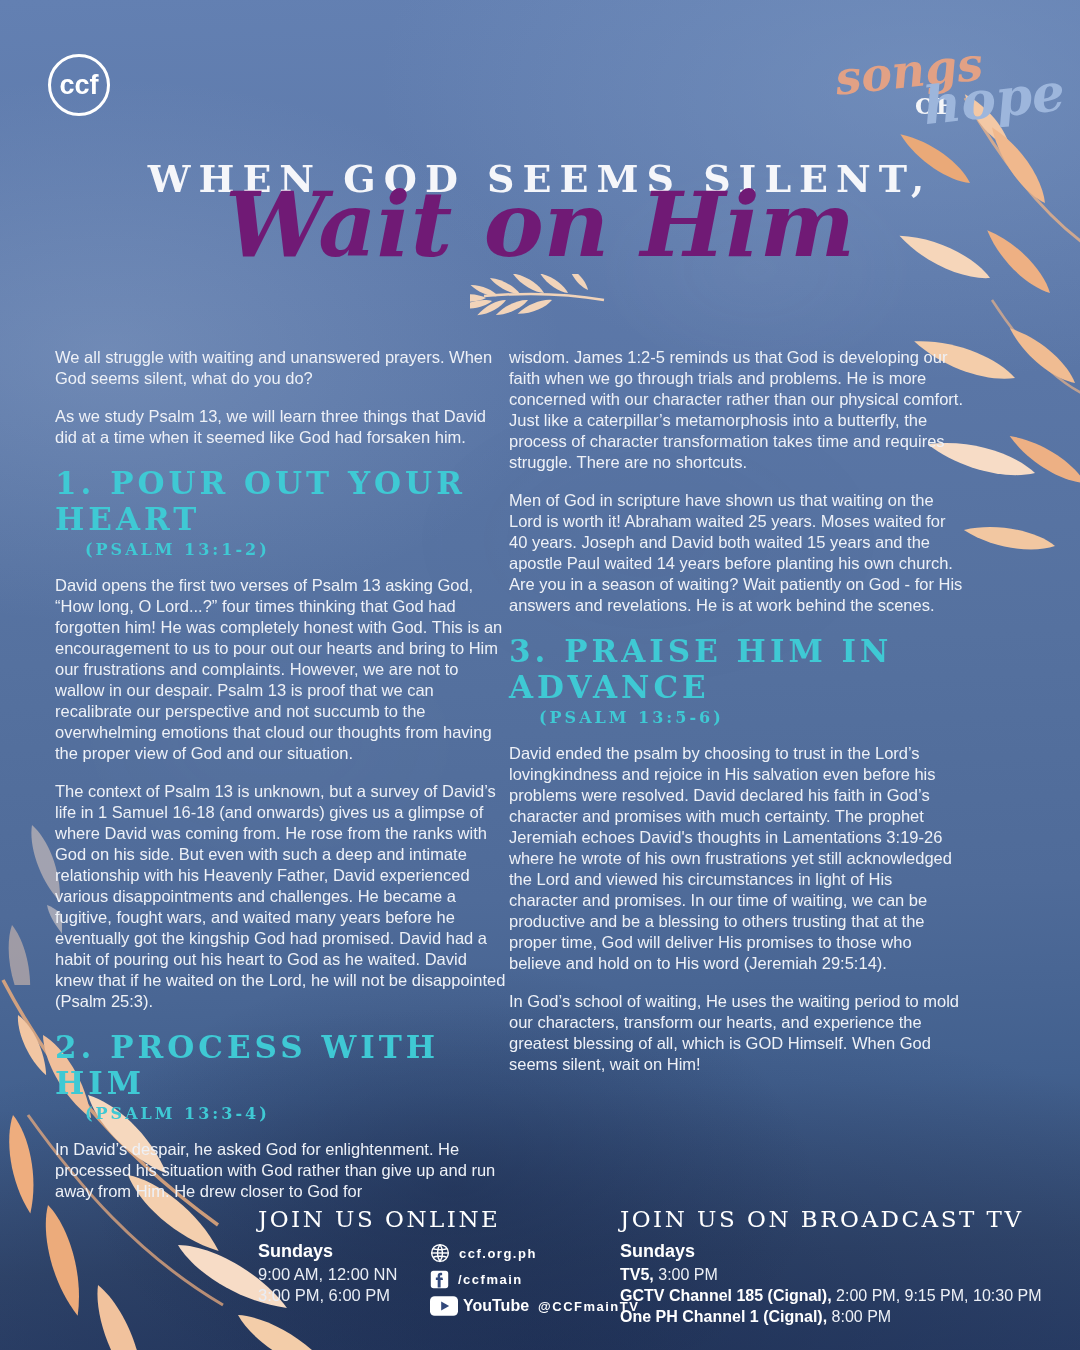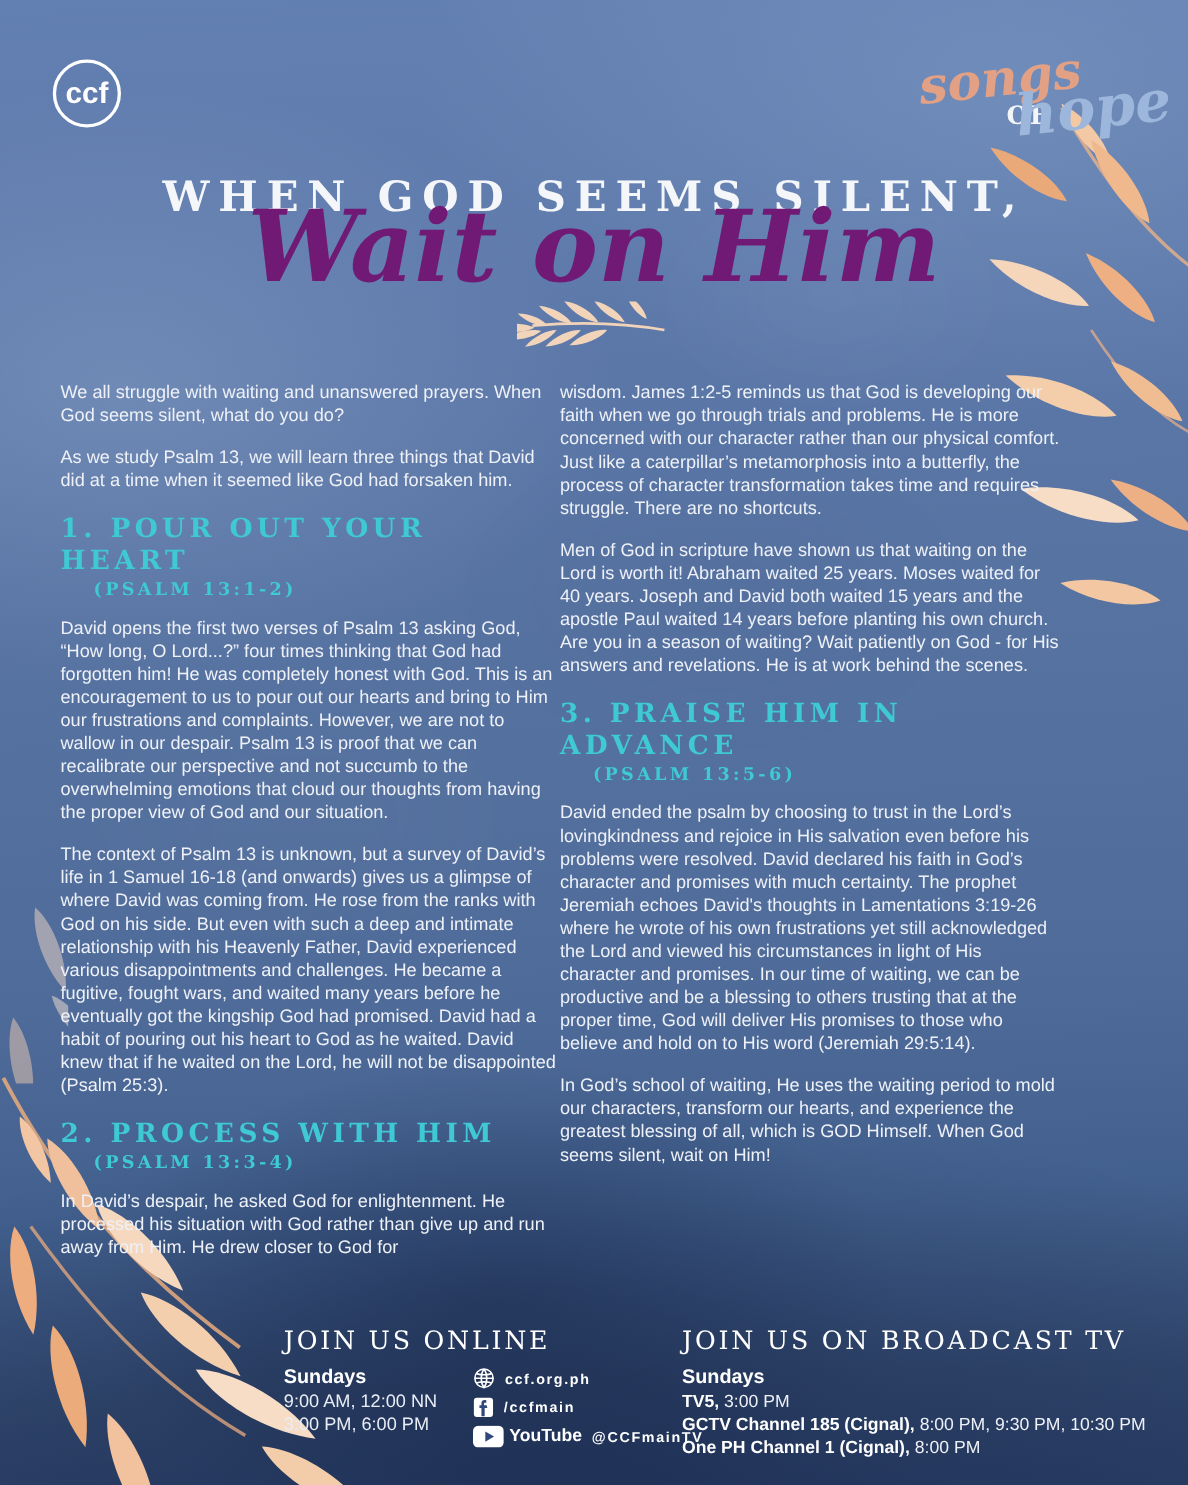--- a/index.html
+++ b/index.html
@@ -35,21 +35,21 @@
   .title-kicker{font-family:"DejaVu Serif", serif;font-weight:bold;color:#f5f6fa;
     font-size:38px;letter-spacing:8px;}
   .title-script{font-family:"DejaVu Serif", serif;font-style:italic;font-weight:bold;
     color:#701a75;font-size:90px;margin-top:-22px;line-height:1;}
   .laurel{position:absolute;top:274px;left:50%;transform:translateX(-50%);}
   
   .content{position:absolute;top:347px;left:55px;width:972px;display:flex;}
   .col{width:454px;}
   .body-text{font-size:16.5px;line-height:21px;color:#eef1f7;margin:0 0 17px 0;}
   .section-heading{font-family:"DejaVu Serif", serif;font-weight:bold;color:#3fc9d4;
-    font-size:24px;letter-spacing:4px;margin:11px 0 3px 0;}
+    font-size:31px;letter-spacing:4px;margin:11px 0 3px 0;}
   .section-ref{font-family:"DejaVu Serif", serif;font-weight:bold;color:#3fc9d4;
     font-size:16px;letter-spacing:3px;padding-left:30px;margin:0 0 16px 0;}
   
   .footer{position:absolute;top:1206px;left:0;width:100%;color:#fff;}
   .footer-online{position:absolute;left:258px;top:0;}
   .footer-broadcast{position:absolute;left:620px;top:0;}
   .footer-title{font-family:"DejaVu Serif", serif;font-weight:normal;font-size:23px;
     letter-spacing:2.5px;color:#fff;margin-bottom:9px;white-space:nowrap;}
   .online-cols{display:flex;gap:14px;}
   .schedule{width:158px;}
@@ -274,17 +274,17 @@
             <span>@CCFmainTV</span>
           </div>
         </div>
     </div>
   </div>
   <div class="footer-broadcast">
     <div class="footer-title">JOIN US ON BROADCAST TV</div>
     <div class="day">Sundays</div>
     <div id="broadcast-lines">
         <div class="broadcast-line"><b>TV5,</b><span> 3:00 PM</span></div>
-        <div class="broadcast-line"><b>GCTV Channel 185 (Cignal),</b><span> 8:00 PM, 9:30 PM, 10:30 PM</span></div>
+        <div class="broadcast-line"><b>GCTV Channel 185 (Cignal),</b><span> 2:00 PM, 9:15 PM, 10:30 PM</span></div>
         <div class="broadcast-line"><b>One PH Channel 1 (Cignal),</b><span> 8:00 PM</span></div>
       </div>
   </div>
 </div>
 
 </body></html>

